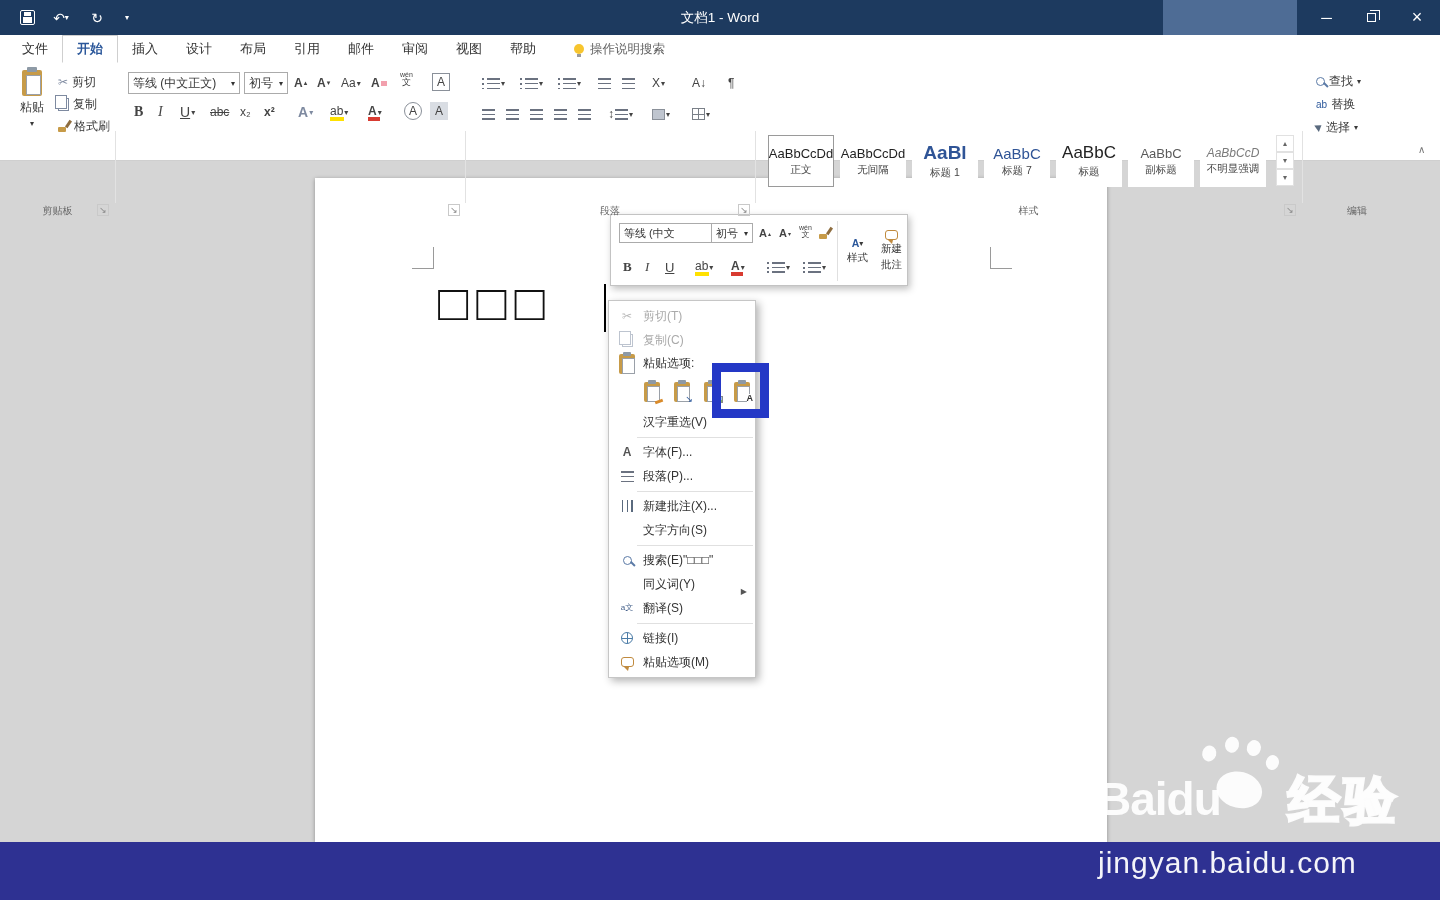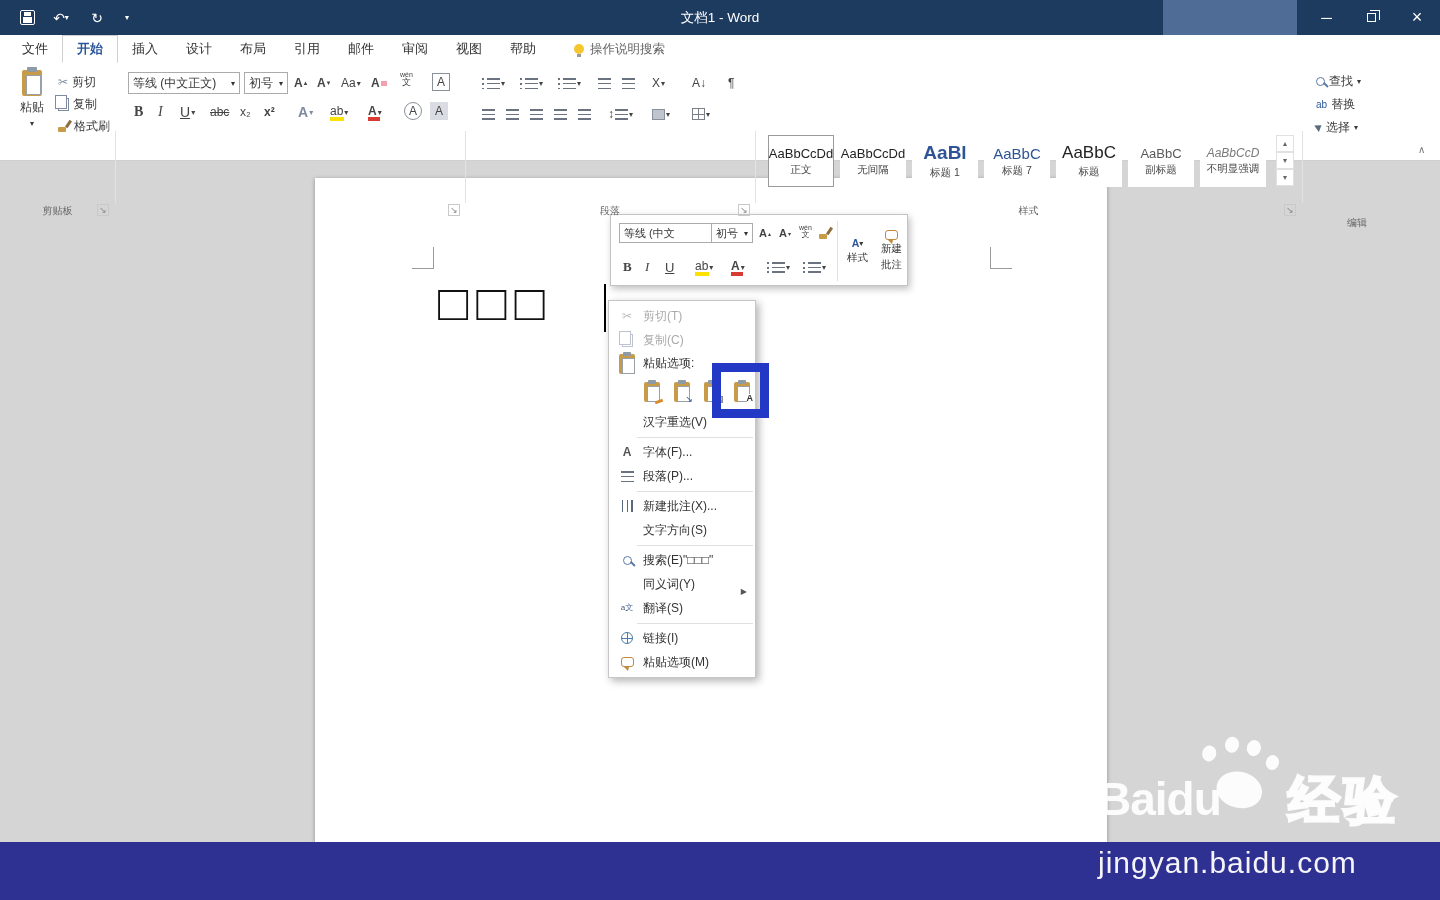--- a/index.html
+++ b/index.html
@@ -370,21 +370,21 @@
   </div>
   <div class="ab sbtn" style="left:1316px;top:31px;">
     <span style="font-size:10px;color:#2b579a;">ab</span>
     <span>替换</span>
   </div>
   <div class="ab sbtn" style="left:1316px;top:54px;">
     <span class="i-arrowsel"></span>
     <span>选择</span>
       <span class="caret">▾</span>
   </div>
-  <div class="ab glabel" style="left:1302px;width:110px;margin-top:12px;">编辑</div>
+  <div class="ab glabel" style="left:1302px;width:110px;">编辑</div>
   <div class="ab" style="left:1418px;top:81px;font-size:10px;color:#777;">∧</div>
 </div>
 
 <div class="ab docarea"></div>
 <div class="ab page"></div>
 <div class="ab mark-tl"></div>
 <div class="ab mark-tr"></div>
 <div class="ab doc-text">
   <span>□</span><span>□</span><span>□</span>
 </div>

